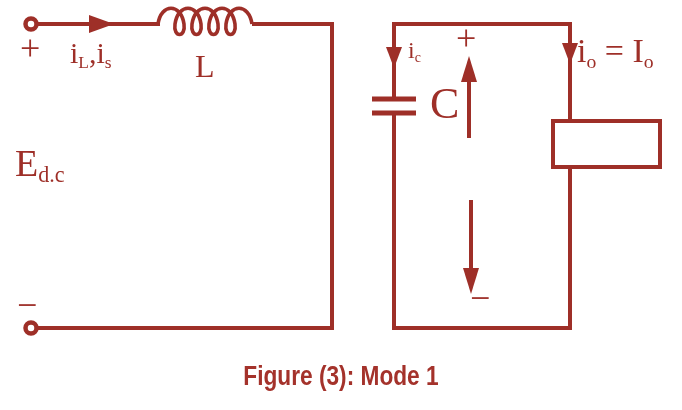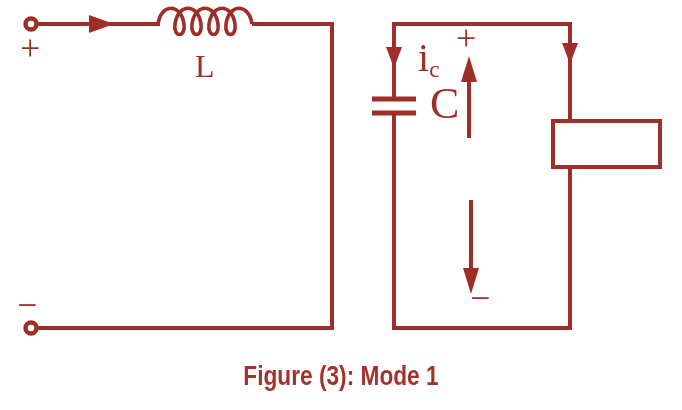--- a/index.html
+++ b/index.html
@@ -55,22 +55,25 @@
       <polygon points="469,56 461,82 477,82"></polygon>
       <polygon points="471,294 463,268 479,268"></polygon>
     </g>
     <g stroke="currentColor" stroke-width="4.5" fill="#ffffff">
       <circle cx="31" cy="24" r="5.5"></circle>
       <circle cx="31" cy="328" r="5.5"></circle>
     </g>
   </svg>
 
   <div class="lbl" style="left:20px;  top:30px;  font-size:36px">+</div>
+  <div class="lbl" style="left:70px;  top:38px;  font-size:30px"><span>i</span><sub>L</sub><span>,</span><span>i</span><sub>s</sub></div>
   <div class="lbl" style="left:195px; top:50px;  font-size:32px">L</div>
+  <div class="lbl" style="left:15px;  top:144px; font-size:38px"><span>E</span><sub>d.c</sub></div>
   <div class="lbl" style="left:17px;  top:287px; font-size:36px">−</div>
-  <div class="lbl" style="left:418px; top:38px;  font-size:40px"><span>i</span><sub>c</sub></div>
+  <div class="lbl" style="left:408px; top:38px;  font-size:24px"><span>i</span><sub>c</sub></div>
   <div class="lbl" style="left:430px; top:82px;  font-size:44px">C</div>
   <div class="lbl" style="left:456px; top:20px;  font-size:36px">+</div>
   <div class="lbl" style="left:470px; top:280px; font-size:36px">−</div>
+  <div class="lbl" style="left:577px; top:34px;  font-size:34px"><span>i</span><sub>o</sub><span> = I</span><sub>o</sub></div>
 
 
   <div class="caption">Figure (3): Mode 1</div>
 </div>
 
 </body></html>

